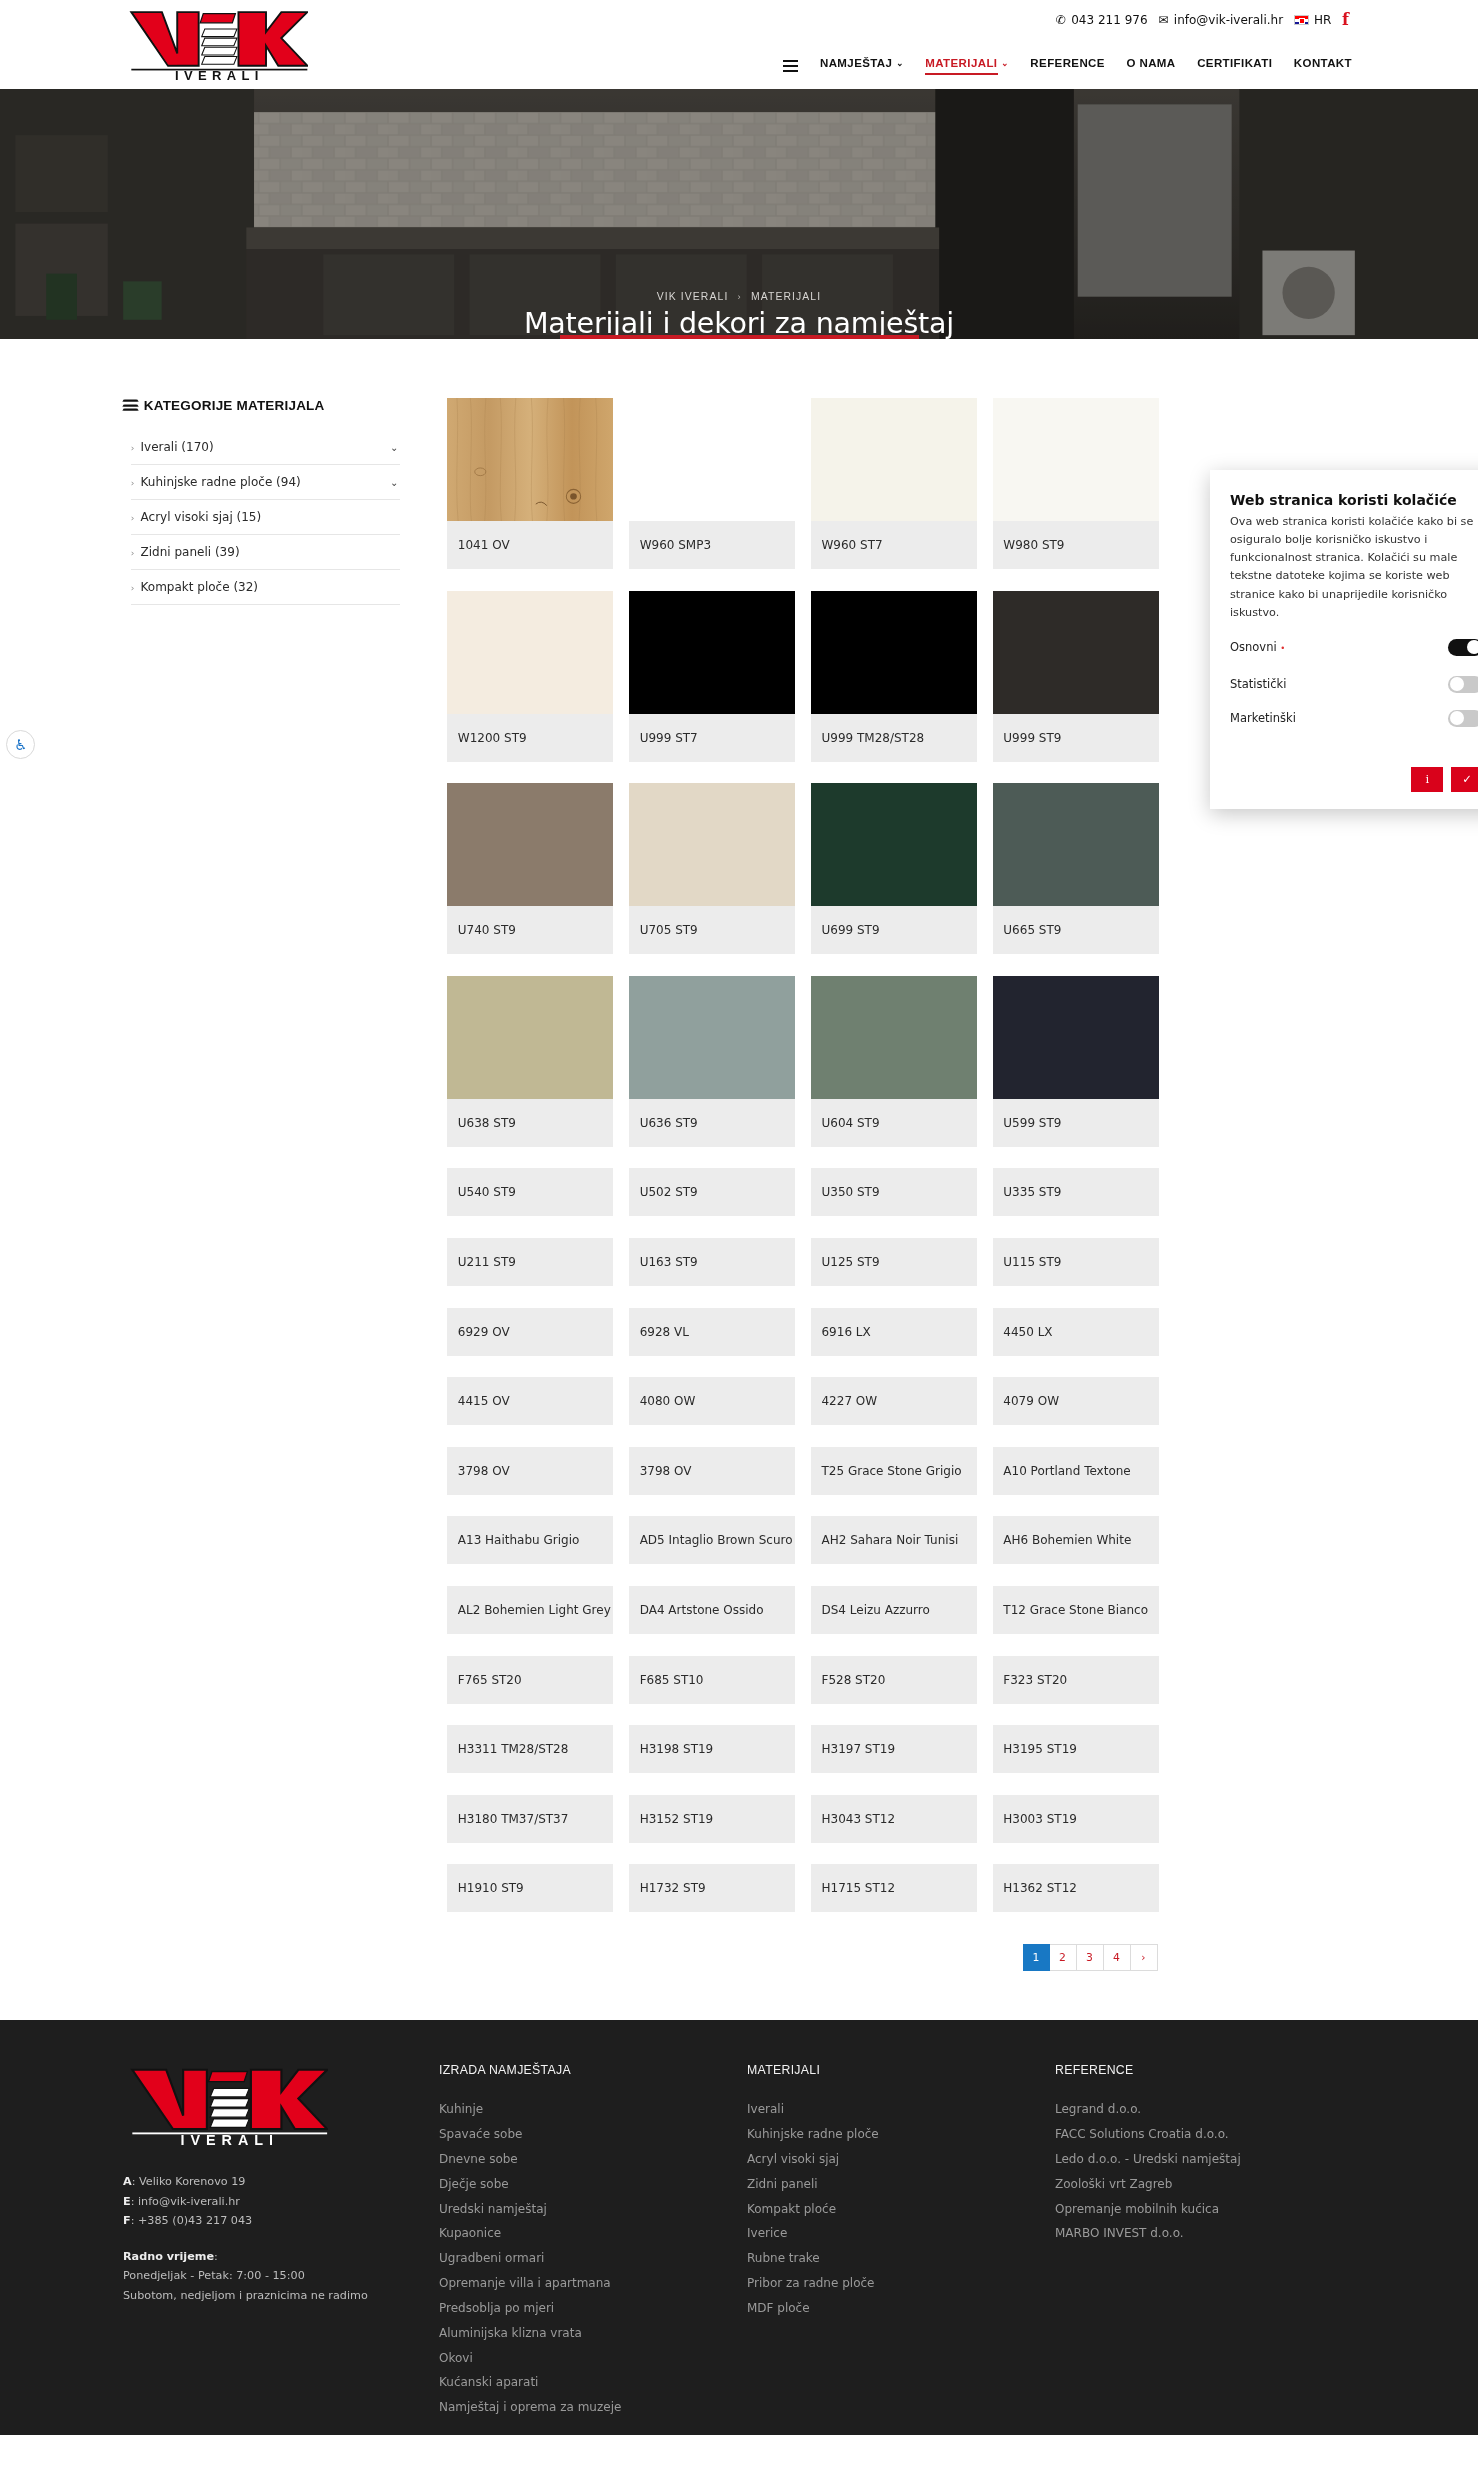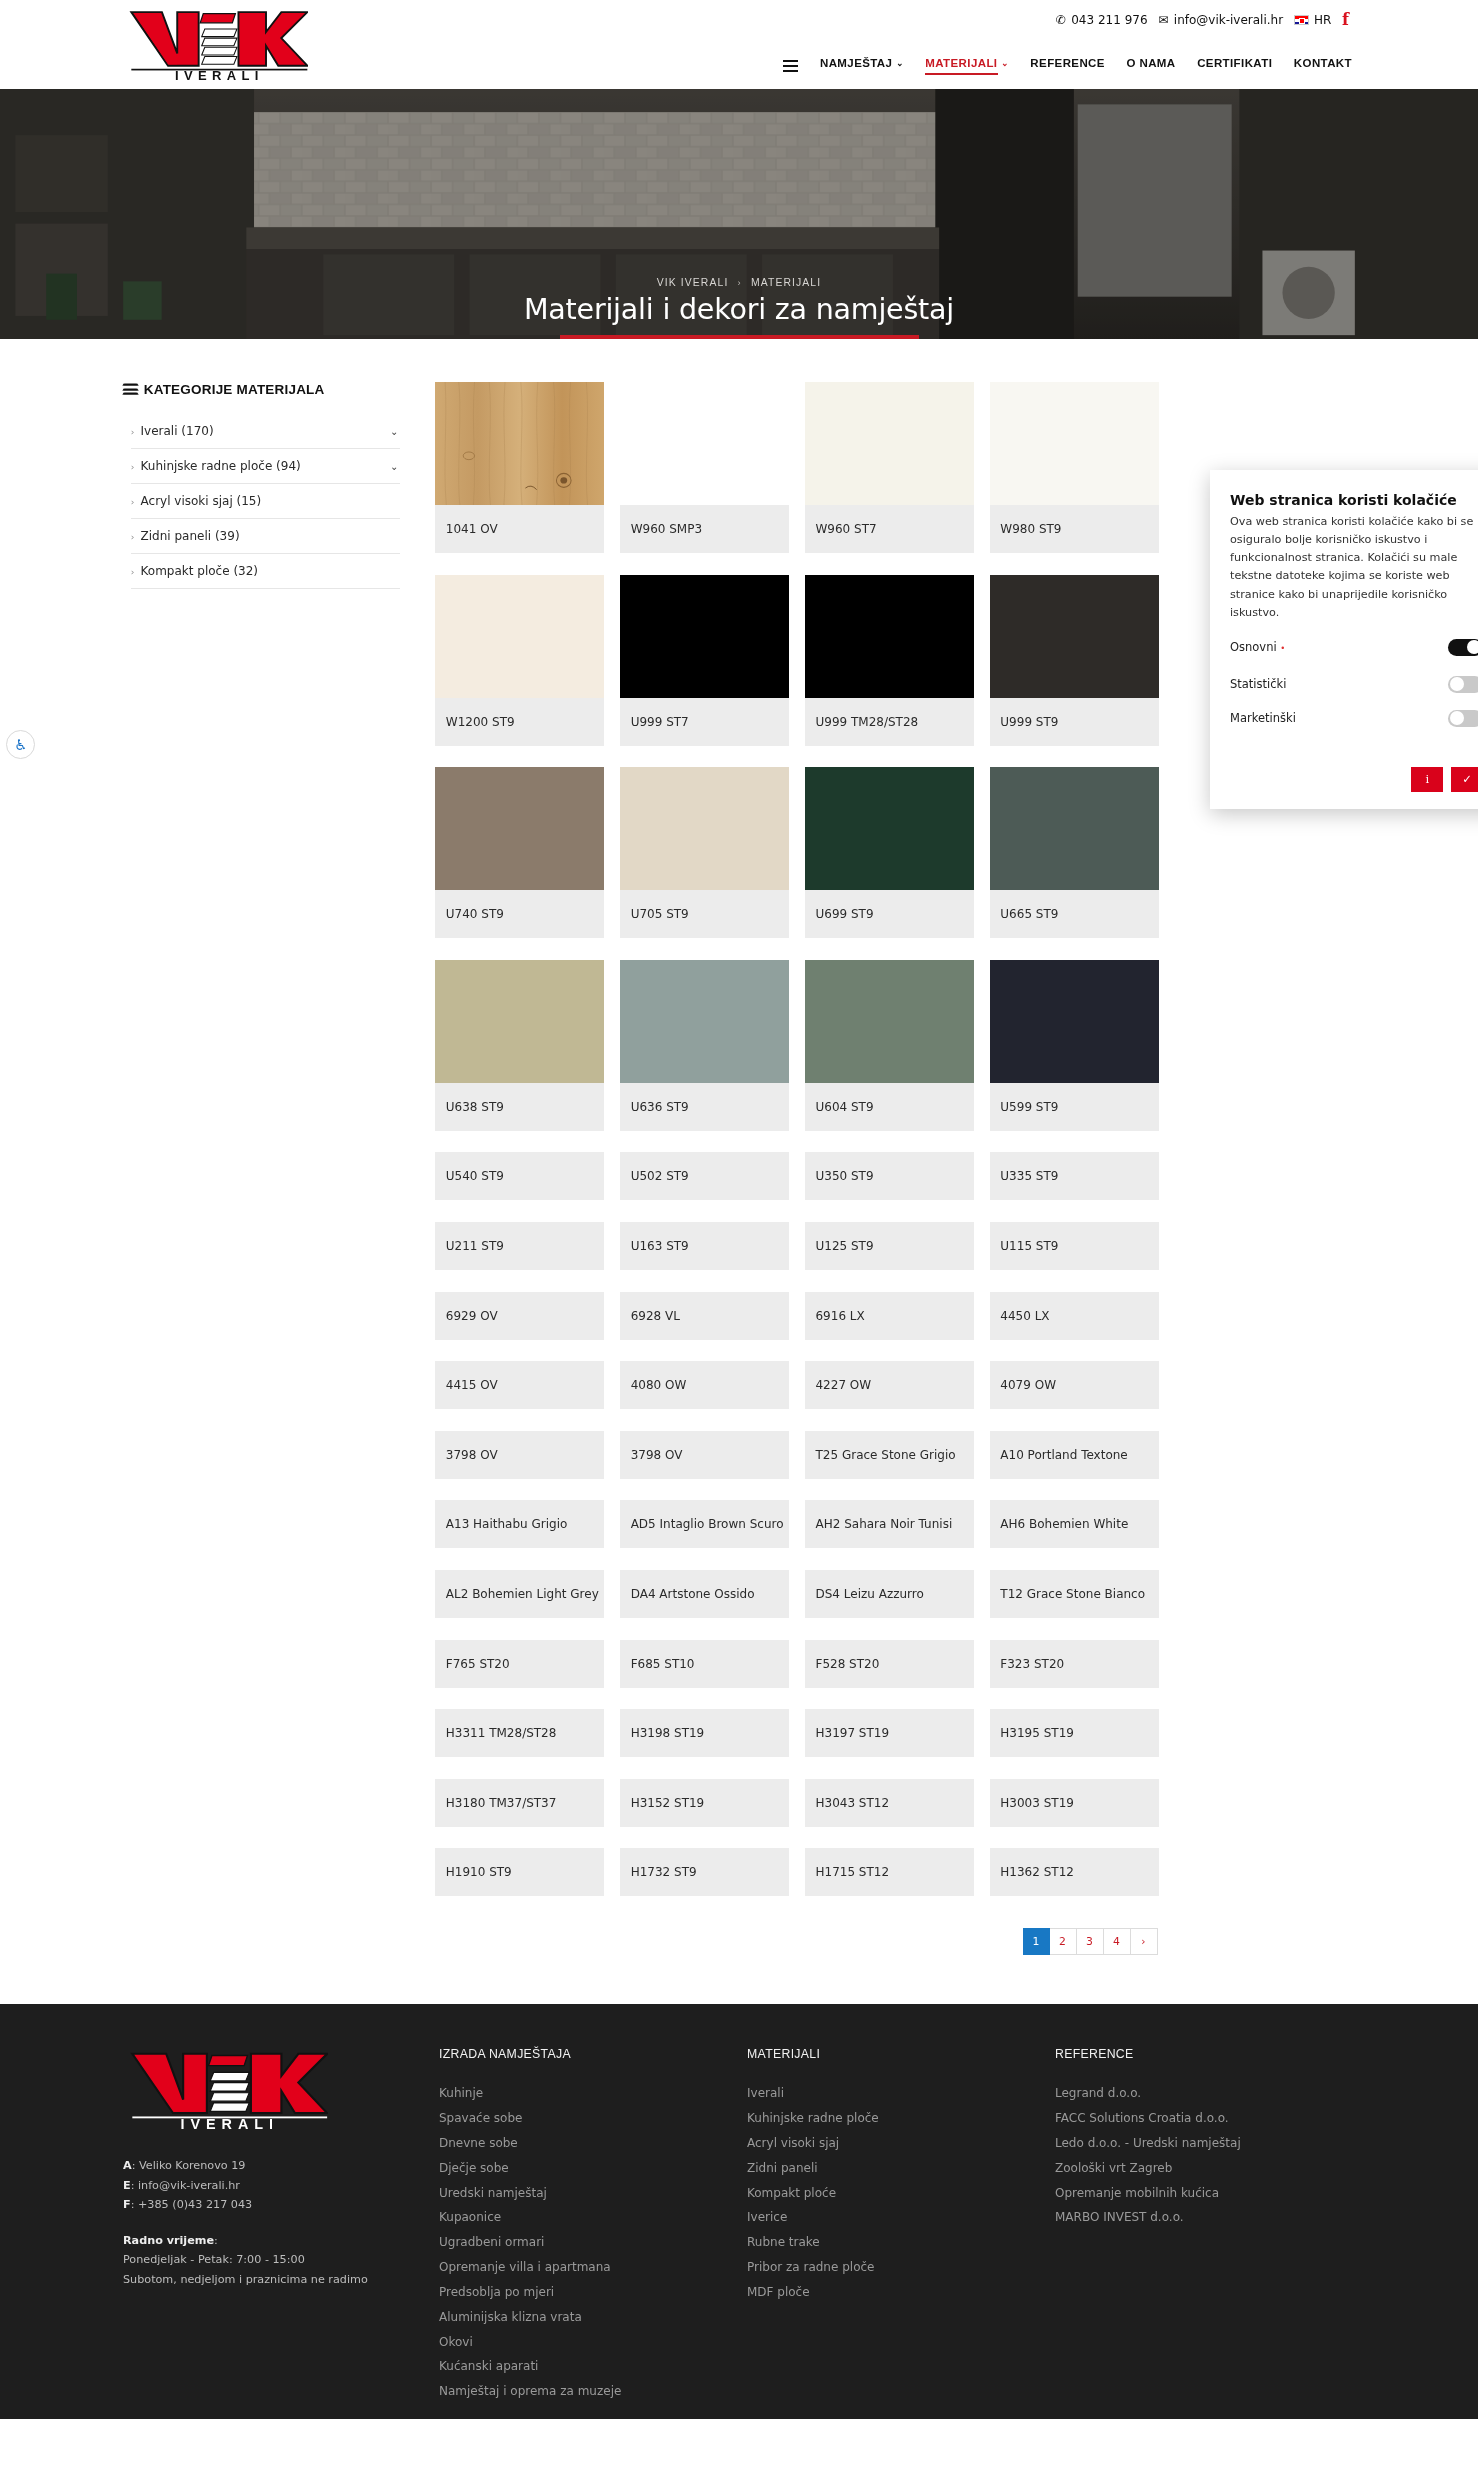--- a/index.html
+++ b/index.html
@@ -32,28 +32,28 @@
   .burger i { display:block; height:1.5px; background:#111; width:100%; }
   .navitem { font-size: 11.5px; font-weight: 700; letter-spacing: 0.4px; color:#111; text-transform: uppercase; position: relative; padding-bottom: 6.2px; cursor:pointer; display:flex; align-items:center; gap:3.8px; font-family:"Liberation Sans", sans-serif;}
   .navitem.active { color: #c81a24; }
   .navitem.active:after { content:""; position:absolute; left:0; right:10.8px; bottom:0; height:2.3px; background:#c81a24; }
   .caret { font-size: 8.5px; }
 
   
   .hero { width:1478px; height:250px; position:relative; overflow:hidden; background:#2b2a28;}
   .hero-img { position:absolute; inset:0; }
   .hero-overlay { position:absolute; inset:0; background:rgba(20,18,16,.42); }
-  .hero-inner { position:absolute; left:0; right:0; top:188px; text-align:center; }
+  .hero-inner { position:absolute; left:0; right:0; top:202px; text-align:center; }
   .crumbs { font-size:10.4px; letter-spacing:1.1px; color:#d8d6d3; text-transform:uppercase; display:flex; justify-content:center; gap:9.2px; align-items:center; font-family:"Liberation Sans",sans-serif;}
   .crumbs .sep { color:#bdbab6; font-size:9.2px; }
   .hero-title { margin-top:4.6px; font-size:28.5px; color:#fff; font-weight:400; font-family:"DejaVu Sans", sans-serif; letter-spacing:-0.2px;}
   .hero-accent { position:absolute; left:560px; bottom:0; width:359px; height:3.8px; background:#c81a24; }
 
   
-  .content { width:1282px; padding: 43px 123px 0 123px; display:flex; align-items:flex-start; gap:4px; }
+  .content { width:1282px; padding: 59px 123px 0 123px; display:flex; align-items:flex-start; gap:16px; }
   .sidebar { width: 308px; flex: 0 0 308px; padding-right: 31px;}
   .side-title { display:flex; align-items:center; gap:6.2px; font-size:13.5px; font-weight:700; letter-spacing:0.2px; color:#111; text-transform:uppercase; font-family:"Liberation Sans",sans-serif; margin-bottom: 17px;}
   .stack-icon { width:14.6px; height:13px; position:relative; display:inline-block; }
   .stack-icon span { position:absolute; left:0; width:14.6px; height:3.1px; background:#111; transform: perspective(10.8px) rotateX(42deg); border-radius:0.8px;}
   .cat-list { list-style:none; margin-left: 7.7px;}
   .cat-item { display:flex; align-items:center; justify-content:space-between; border-bottom:0.8px solid #e6e6e6; padding: 10px 1.5px 10px 0; cursor:pointer;}
   .cat-item:first-child { border-top:none; }
   .cat-label { font-size:12px; color:#2a2a2a; display:flex; align-items:center; gap:6.2px;}
   .cat-arrow { color:#8e8e8e; font-size:9.2px; }
   .cat-chev { color:#444; font-size:10px; }

